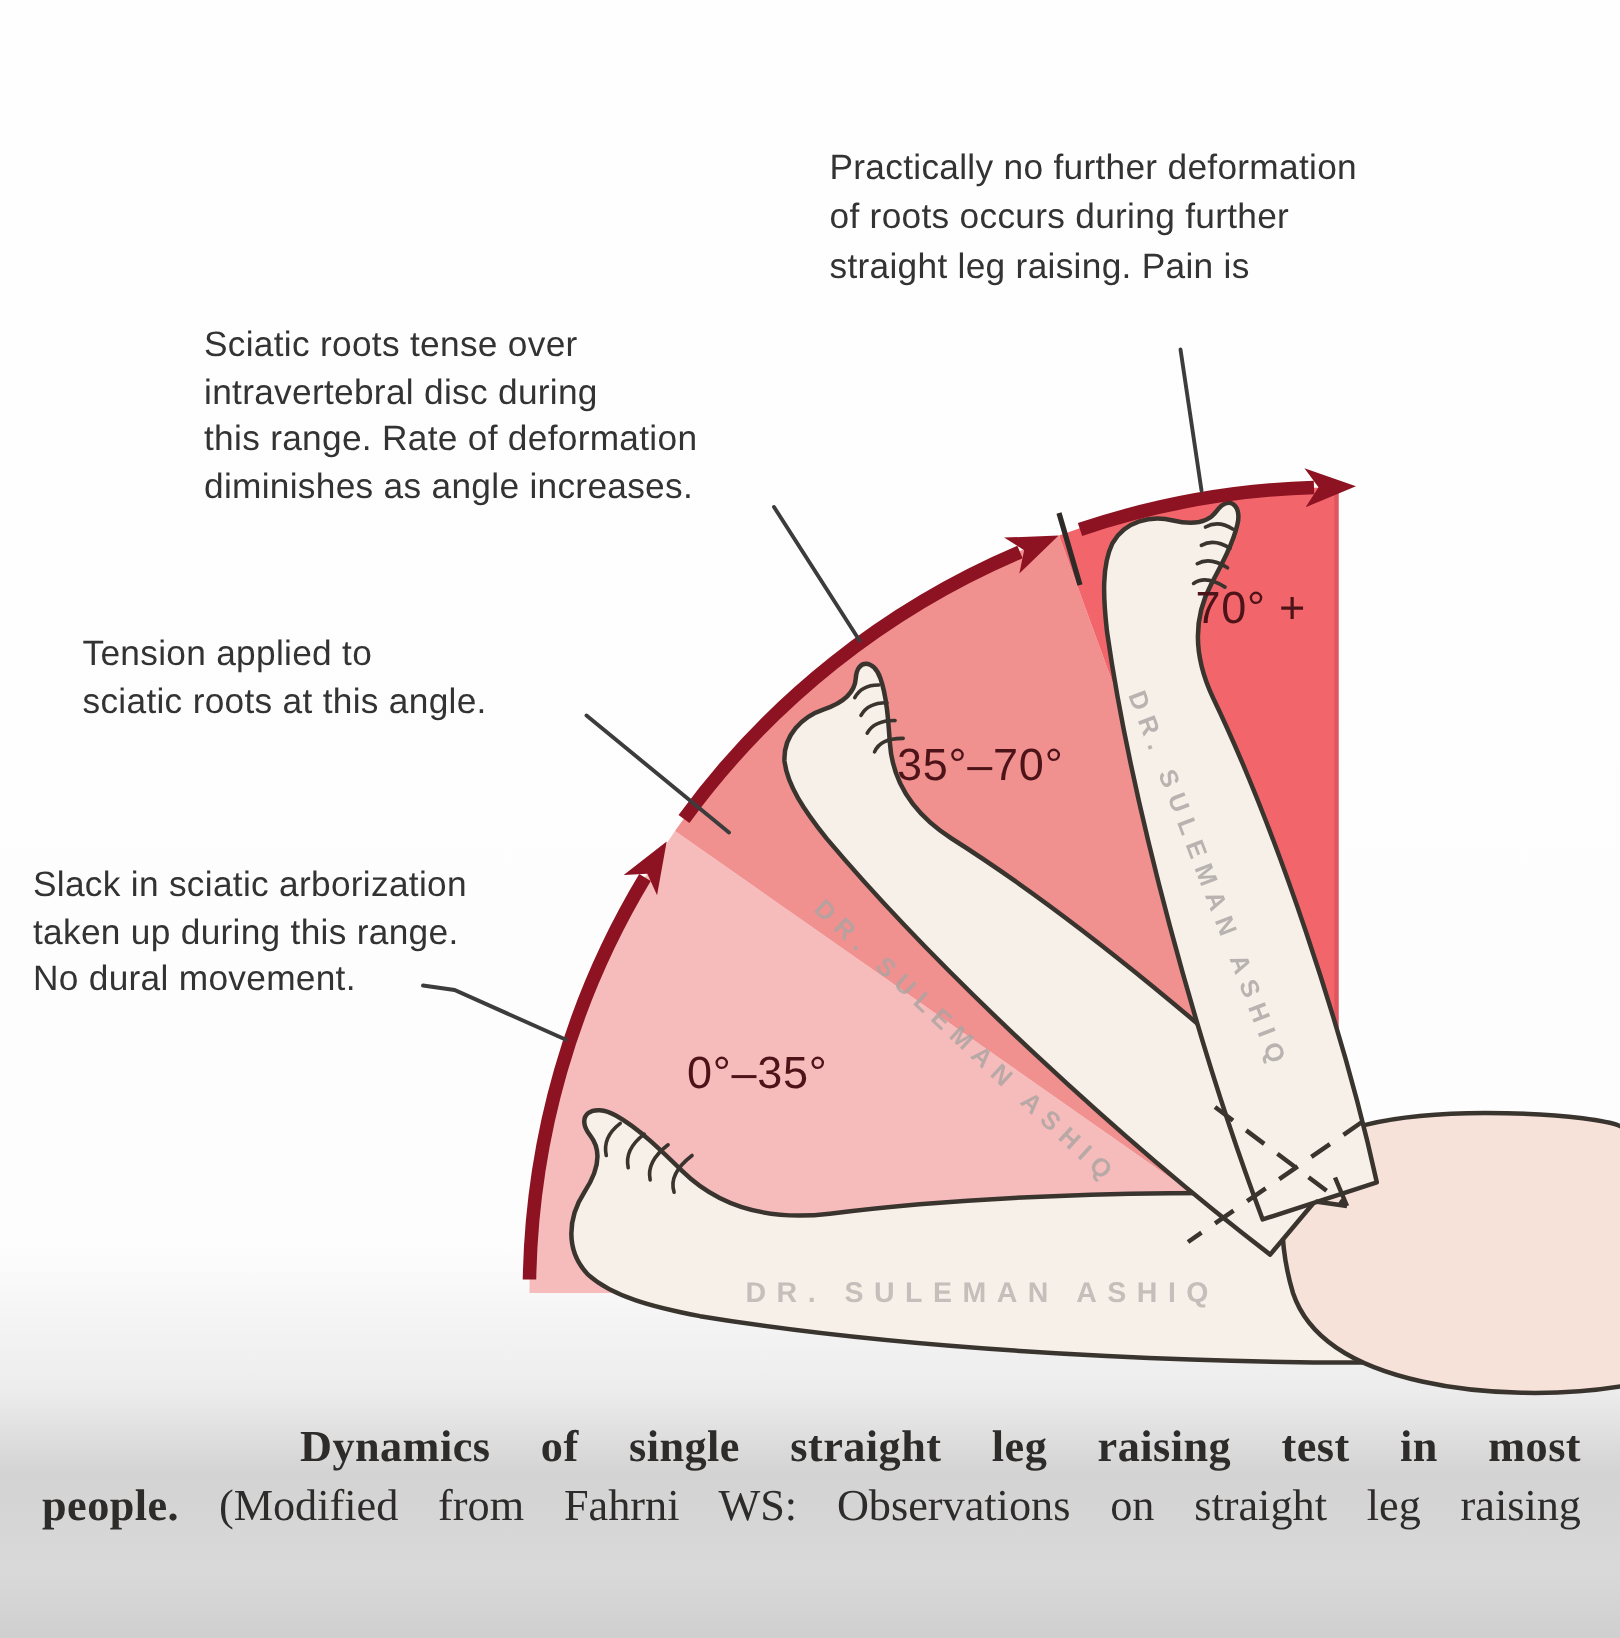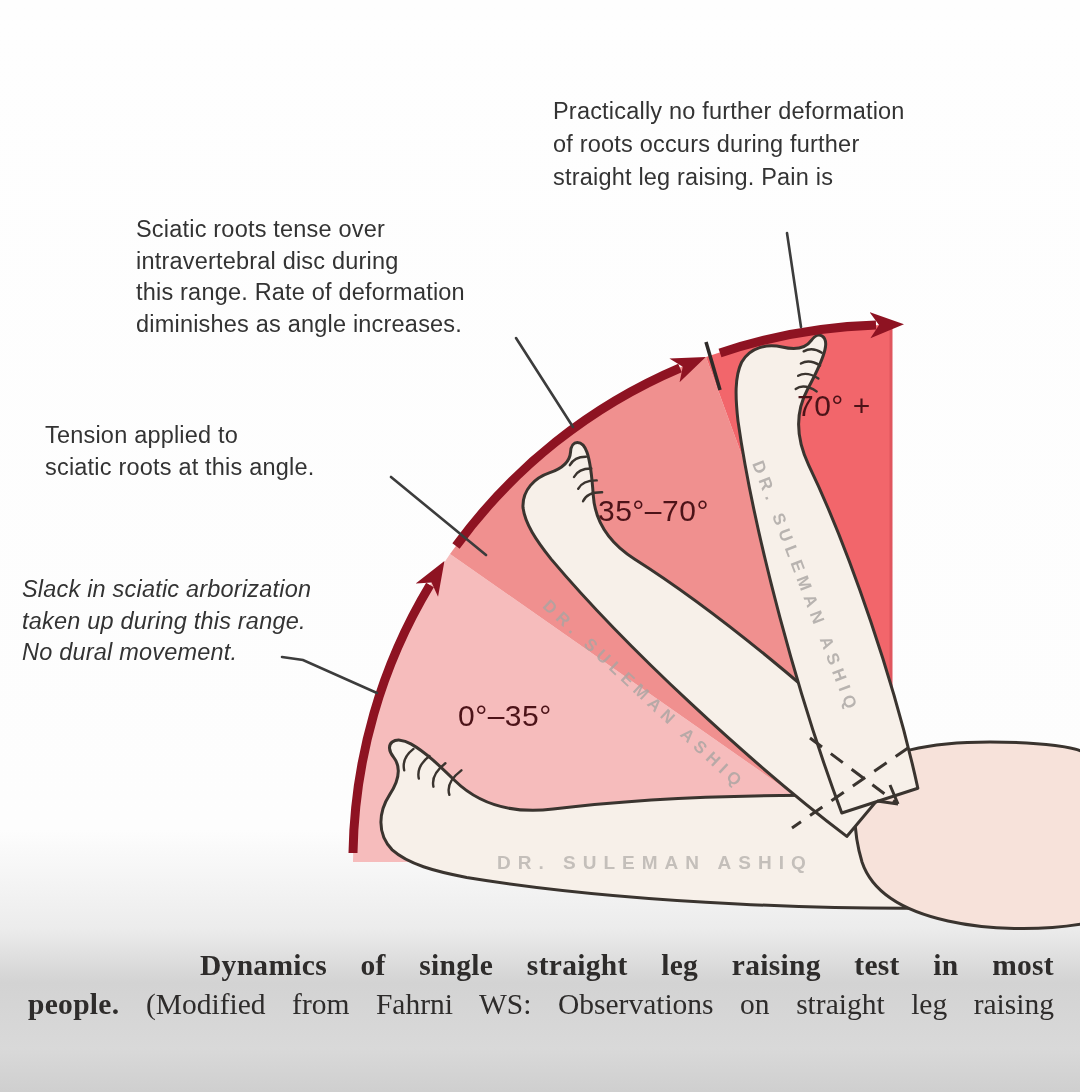--- a/index.html
+++ b/index.html
@@ -83,26 +83,26 @@
     <div>straight leg raising. Pain is</div>
   </div>
 
   <div class="anno" style="left:120px;top:214px;margin-left:16px;">
     <div>Sciatic roots tense over</div>
     <div>intravertebral disc during</div>
     <div>this range. Rate of deformation</div>
     <div>diminishes as angle increases.</div>
   </div>
 
-  <div class="anno" style="left:45px;top:420px;">
+  <div class="anno" style="left:55px;top:420px;">
     <div>Tension applied to</div>
     <div>sciatic roots at this angle.</div>
   </div>
 
-  <div class="anno" style="left:22px;top:574px;font-style:italic;">
+  <div class="anno" style="left:22px;top:574px;">
     <div>Slack in sciatic arborization</div>
     <div>taken up during this range.</div>
     <div>No dural movement.</div>
   </div>
 
   <div class="angle-label" style="left:458px;top:699px;">0°–35°</div>
   <div class="angle-label" style="left:598px;top:494px;">35°–70°</div>
   <div class="angle-label" style="left:797px;top:389px;">70° +</div>
 
   <div class="wm" style="left:552px;top:596px;transform:rotate(43deg);">DR. SULEMAN ASHIQ</div>

